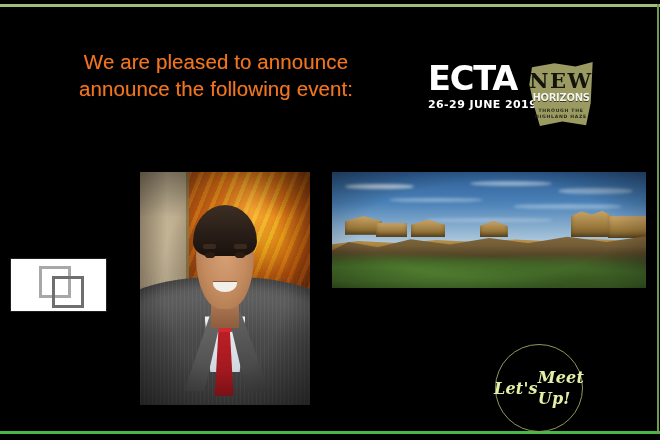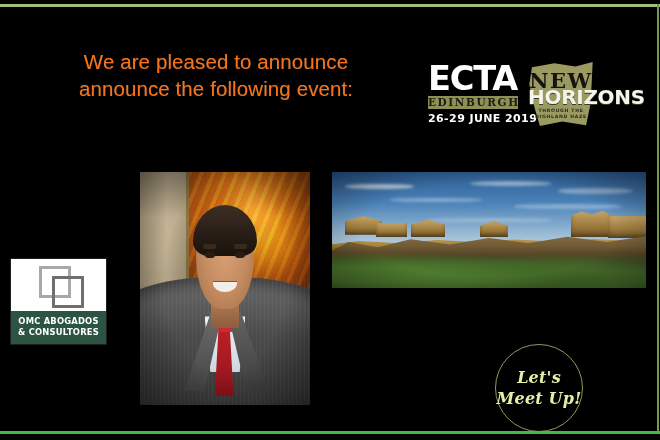--- a/index.html
+++ b/index.html
@@ -121,21 +121,21 @@
     letter-spacing: 1.5px;
     color: #14140c;
   }
   .nh-hor {
     position: absolute;
     left: 0; top: 28px;
     width: 66px;
     text-align: center;
     font-family: "DejaVu Sans", sans-serif;
     font-weight: bold;
-    font-size: 20px;
+    font-size: 10px;
     line-height: 15px;
     letter-spacing: -0.3px;
     color: #f4f4ec;
     text-shadow: 0 1px 0 #3a3a22;
   }
   .nh-sub {
     position: absolute;
     left: 0; top: 46px;
     width: 66px;
     text-align: center;
@@ -352,21 +352,21 @@
   }
 
   
   .meetup {
     position: absolute;
     left: 495px; top: 344px;
     width: 86px; height: 86px;
     border: 1px solid #8a9c5c;
     border-radius: 50%;
     display: flex;
-    flex-direction: column;
+    flex-direction: row;
     align-items: center;
     justify-content: center;
   }
   .meetup span {
     display: block;
     font-family: "DejaVu Serif", serif;
     font-style: italic;
     font-weight: bold;
     color: #e3f0a8;
     font-size: 16px;
@@ -383,42 +383,37 @@
   <div class="rule-bottom"></div>
   <div class="rule-right"></div>
 
   <div class="headline">
     <span class="ln">We are pleased to announce</span>
     <span class="ln">announce the following event:</span>
   </div>
 
   <div class="ecta-block">
     <div class="ecta-word">ECTA</div>
-    <div class="ecta-city">EDINBURGH</div>
     <div class="ecta-dates">26-29 JUNE 2019</div>
   </div>
 
   <div class="nh-block">
     <div class="nh-shape"></div>
     <div class="nh-new">NEW</div>
     <div class="nh-hor">HORIZONS</div>
     <div class="nh-sub">
       <div>THROUGH THE</div>
       <div>HIGHLAND HAZE</div>
     </div>
   </div>
 
   <div class="omc-logo">
     <div class="omc-mark">
       <div class="omc-sq a"></div>
       <div class="omc-sq b"></div>
-    </div>
-    <div class="omc-name">
-      <div>OMC ABOGADOS</div>
-      <div>&amp; CONSULTORES</div>
     </div>
   </div>
 
   <div class="portrait">
     <div class="portrait-inner">
       <div class="p-wall"></div>
       <div class="p-door"></div>
       <div class="p-art"></div>
       <div class="p-artframe"></div>
       <div class="p-shadow"></div>

